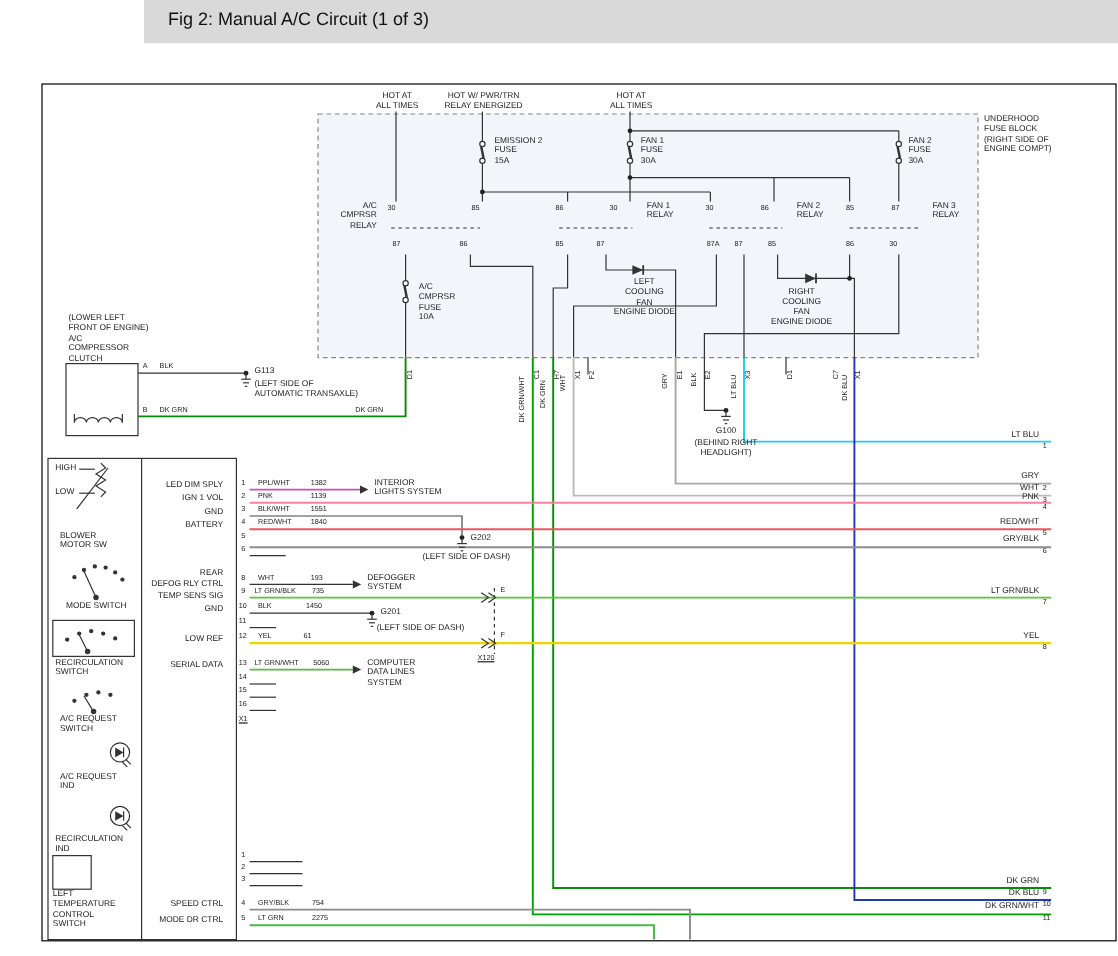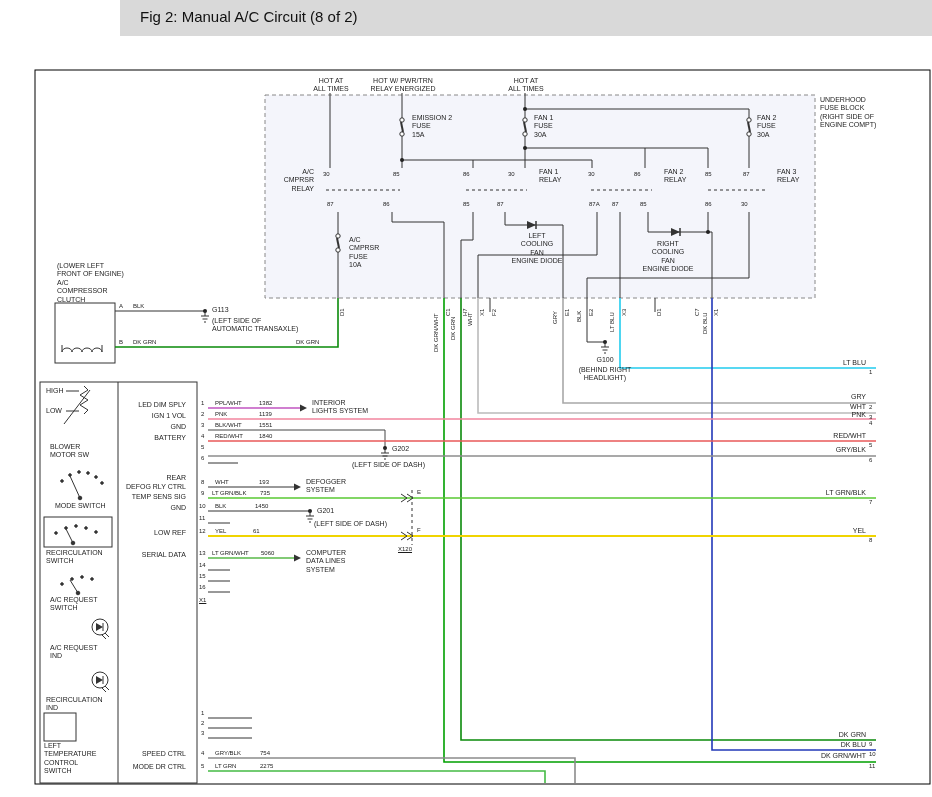--- a/index.html
+++ b/index.html
@@ -11,21 +11,21 @@
   .lbl{position:absolute;font-size:7px;color:#1c1c1c;white-space:pre;line-height:1.2;}
   .c{transform:translateX(-50%);text-align:center;}
   .r{transform:translateX(-100%);text-align:right;}
   .rot{transform:rotate(-90deg);transform-origin:0 0;}
   .u{text-decoration:underline;}
 </style>
 </head>
 <body>
 
 <div id="header">
-  <span class="title">Fig 2: Manual A/C Circuit (8 of 2)</span>
+  <span class="title">Fig 2: Manual A/C Circuit (1 of 3)</span>
 </div>
 
 <div id="diagram">
   <svg id="wire-svg" width="932" height="797">
       <rect x="44" y="713" width="32" height="28" fill="none" stroke="#333333" stroke-width="1"></rect>
       <rect x="44" y="517" width="68" height="30" fill="none" stroke="#333333" stroke-width="1"></rect>
       <rect x="40" y="382" width="157" height="401" fill="none" stroke="#333333" stroke-width="1"></rect>
       <rect x="55" y="303" width="60" height="60" fill="none" stroke="#333333" stroke-width="1"></rect>
       <rect x="700" y="168" width="73" height="44" fill="none" stroke="#555555" stroke-width="1" stroke-dasharray="4 3"></rect>
       <rect x="583" y="168" width="77" height="44" fill="none" stroke="#555555" stroke-width="1" stroke-dasharray="4 3"></rect>

